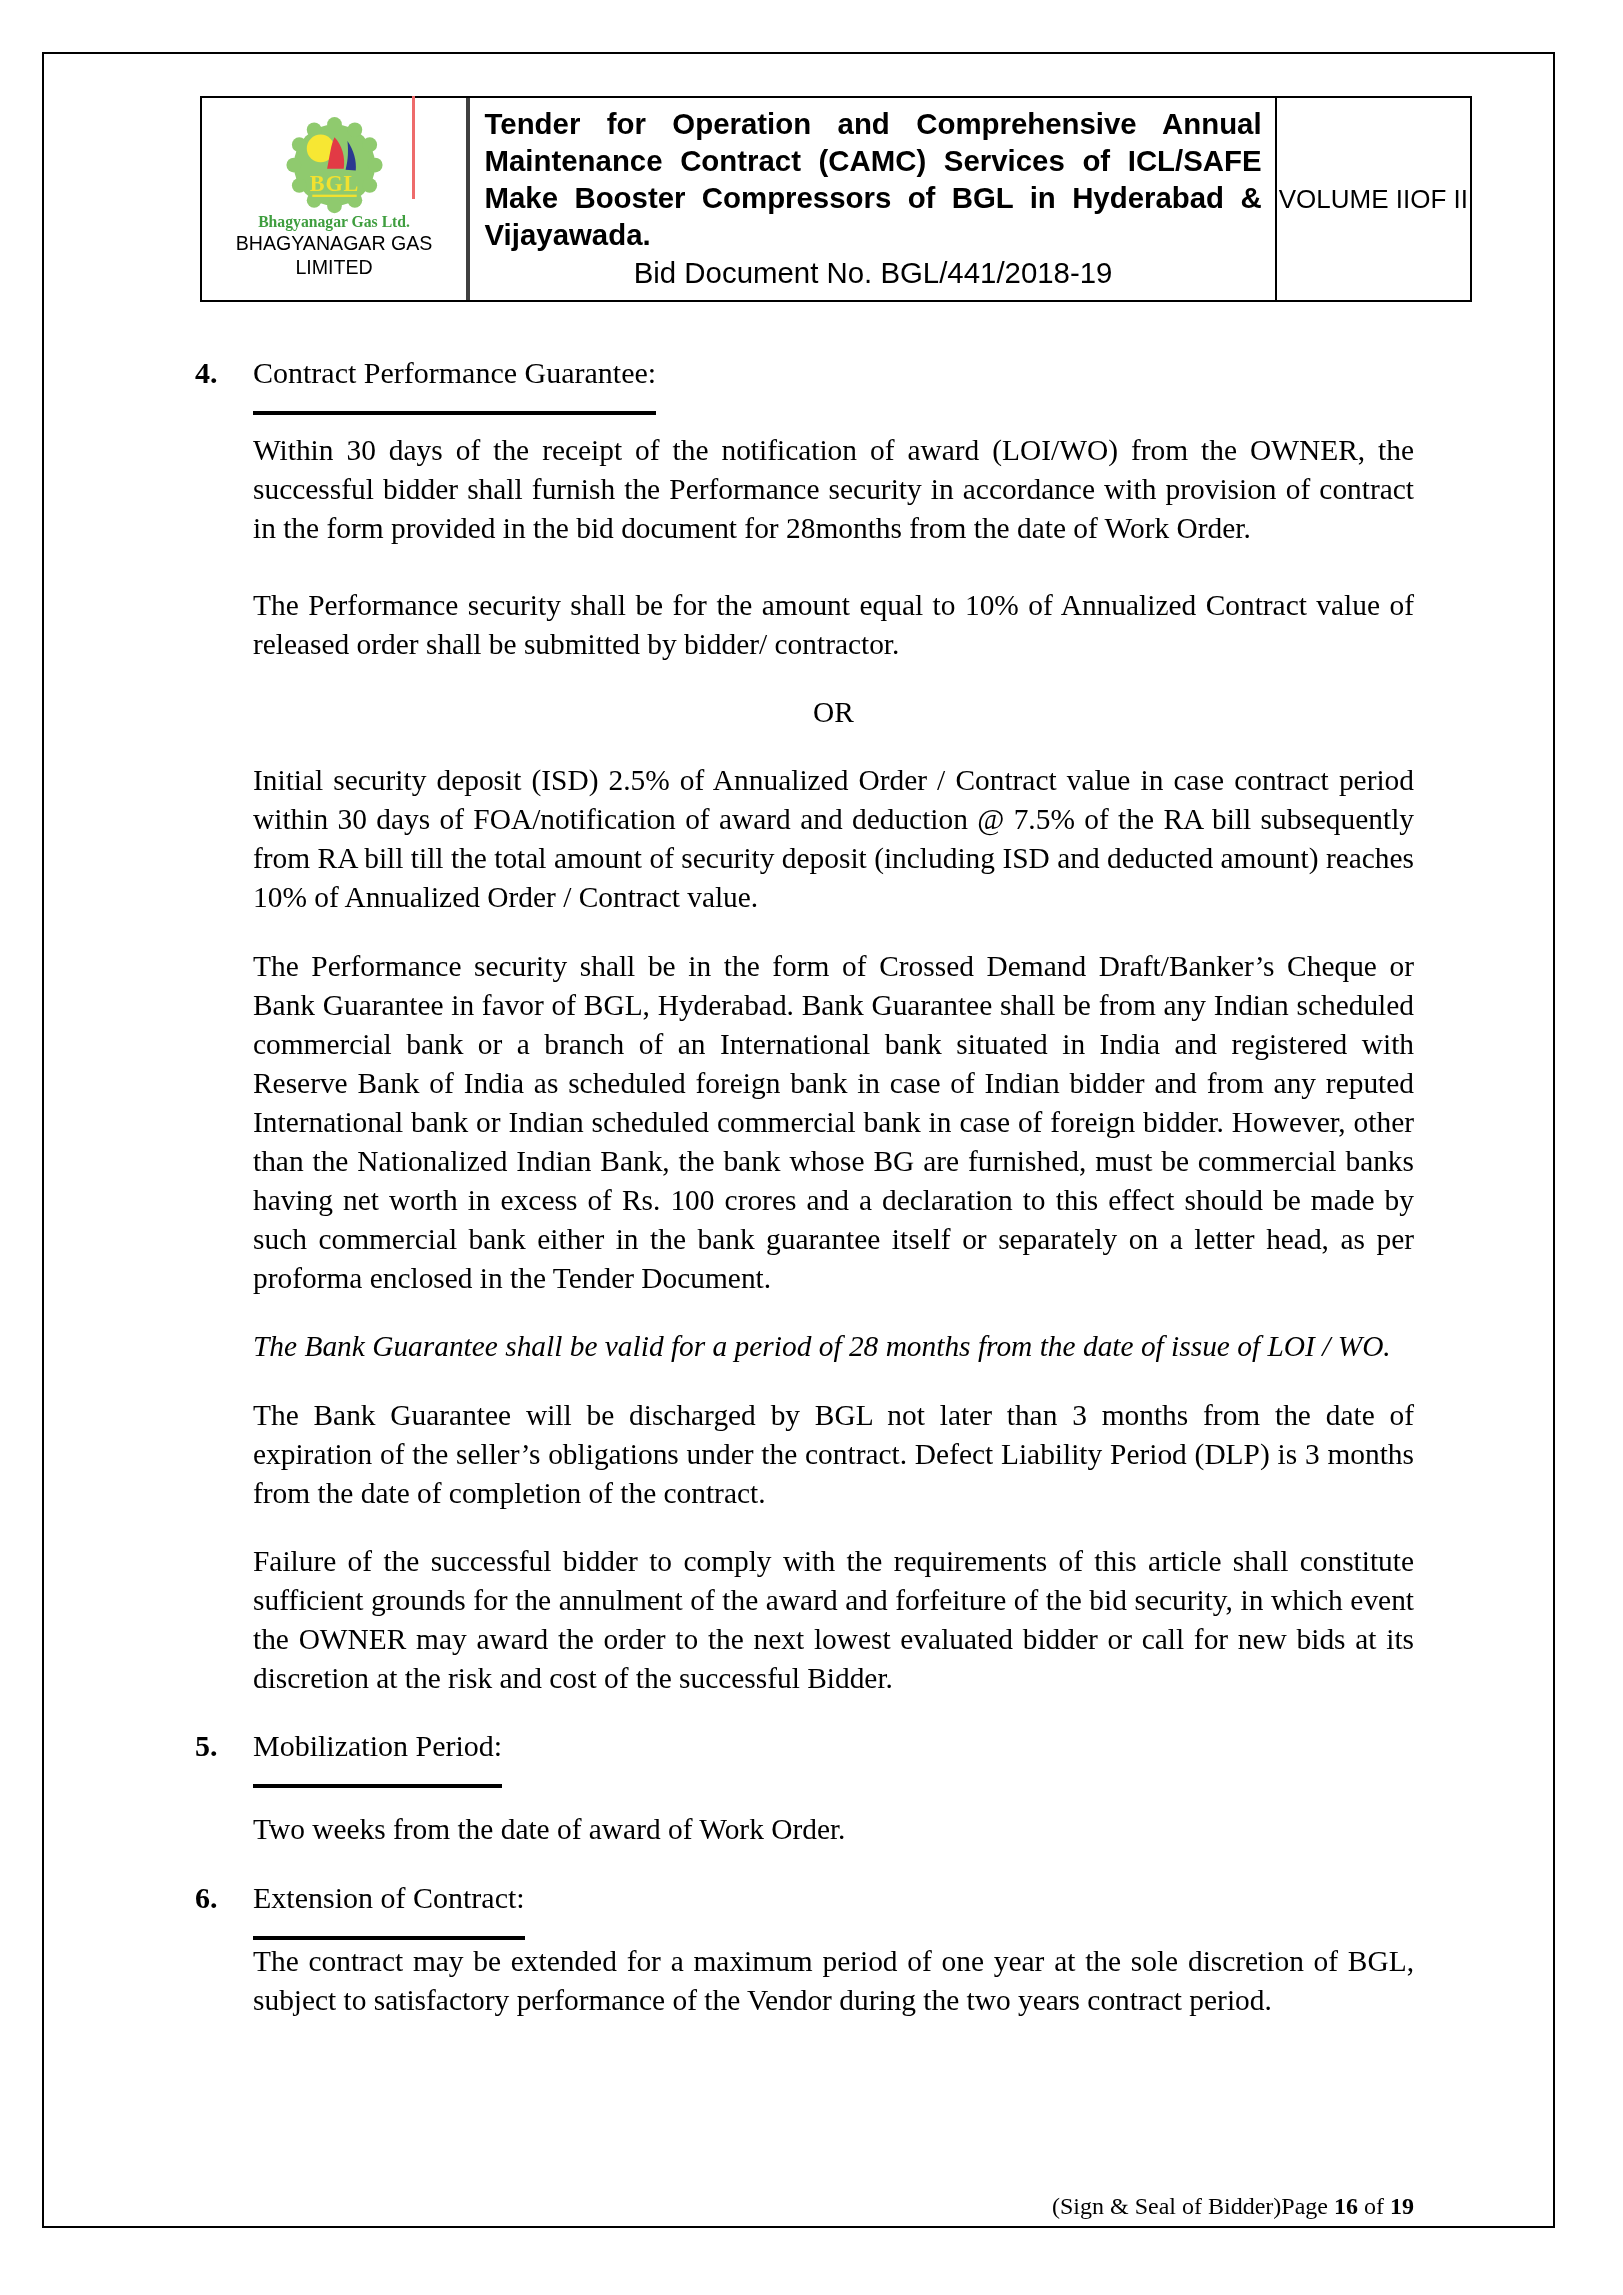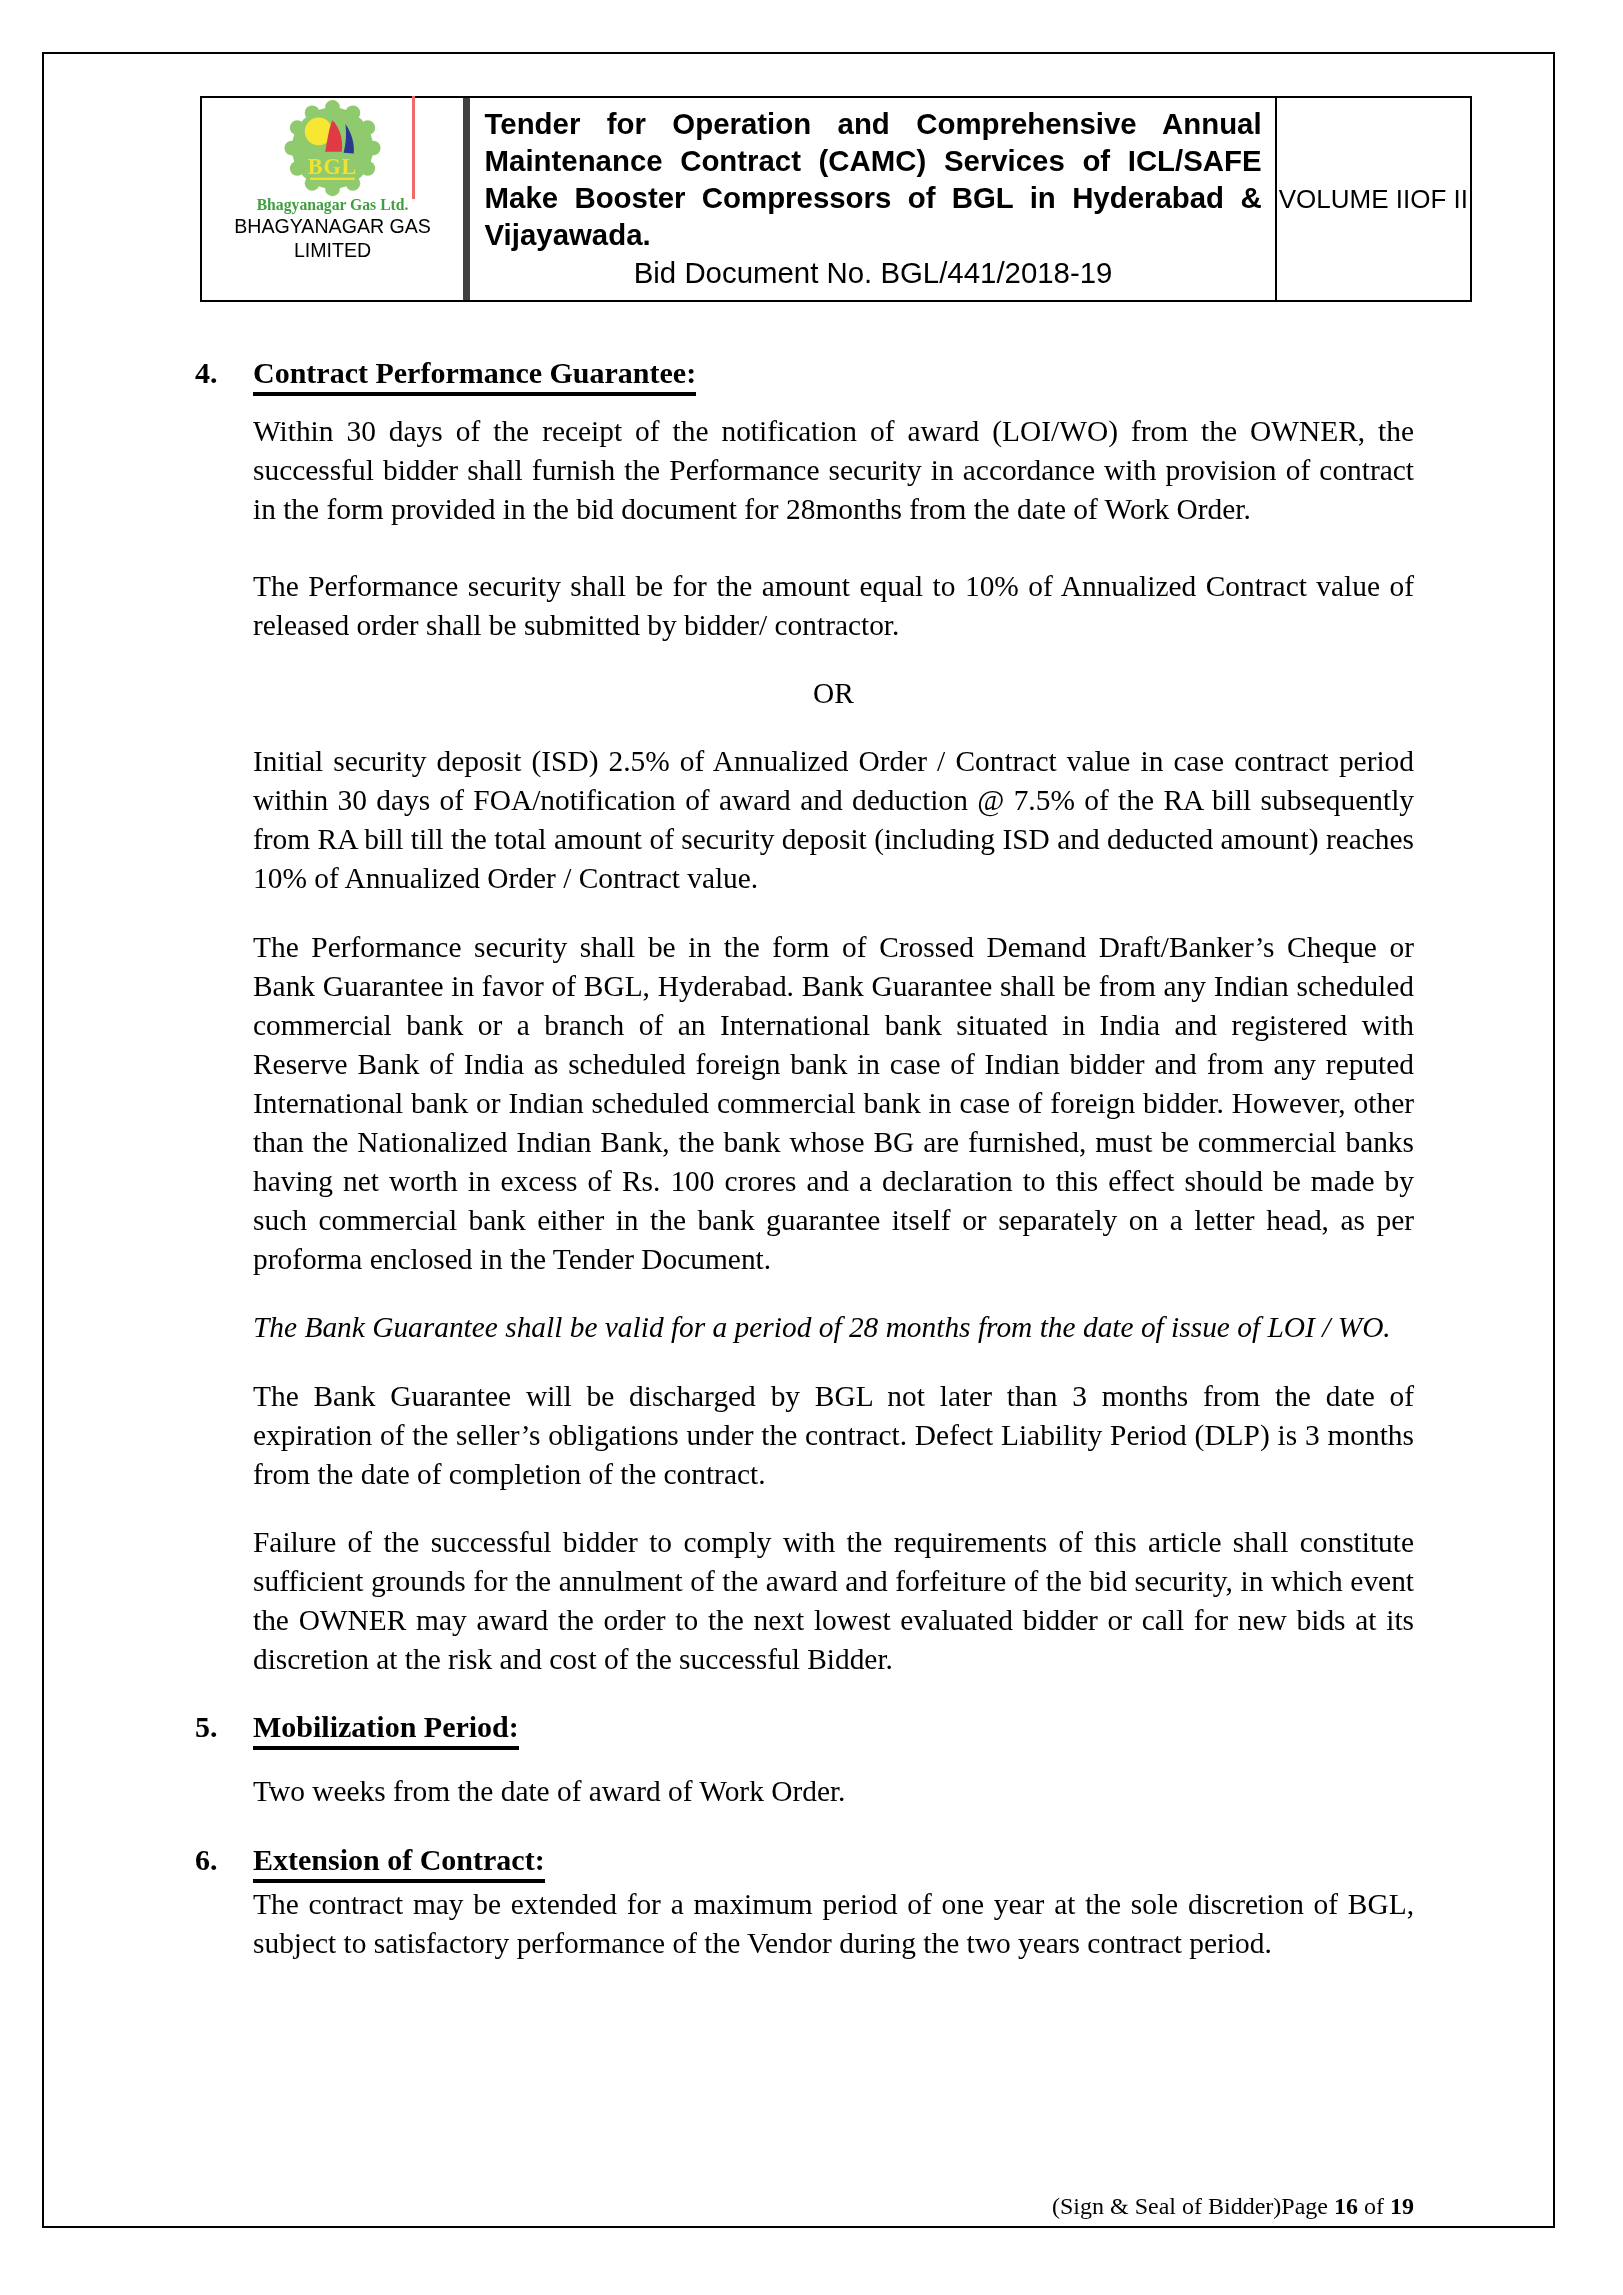--- a/index.html
+++ b/index.html
@@ -3,36 +3,36 @@
 <meta charset="utf-8">
 <style>
   html,body{margin:0;padding:0;}
   body{width:1623px;height:2295px;background:#ffffff;font-family:"Liberation Serif",serif;color:#000;}
   .page{position:relative;width:1623px;height:2295px;background:#fff;overflow:hidden;}
   .border-frame{position:absolute;left:42px;top:52px;width:1513px;height:2176px;border:2.6px solid #000;box-sizing:border-box;}
 
   
   .header-table{margin:42px 0 0 156px;width:1272px;height:206px;display:flex;border:2px solid #000;box-sizing:border-box;font-family:"Liberation Sans",sans-serif;}
   .cell{box-sizing:border-box;height:100%;}
-  .cell-logo{width:269px;border-right:7px solid #404040;position:relative;text-align:center;padding-top:2px;}
+  .cell-logo{width:269px;border-right:4px solid #404040;position:relative;text-align:center;padding-top:19px;}
   .cell-title{width:809px;border-right:2px solid #000;padding:6.5px 13px 2.6px 14.4px;}
   .cell-volume{width:194px;display:flex;justify-content:center;align-items:center;}
   .title-text{font-size:29.4px;line-height:37px;text-align:justify;letter-spacing:0px;font-weight:bold;}
   .bid-line{font-size:29.4px;line-height:37px;text-align:center;margin-top:1.3px;}
   .volume-line{font-size:26px;line-height:33px;text-align:center;display:block;}
   .company-name{font-size:19.6px;line-height:24px;width:216px;margin:1.3px auto 0;}
   .logo-caption{font-family:"Liberation Serif",serif;font-weight:bold;color:#3f9e3f;font-size:15.7px;line-height:17px;margin-top:-3.9px;}
   .red-line{position:absolute;left:210px;top:-2px;width:2.6px;height:103px;background:#ee6b6b;}
 
   
   .body-text{margin:0 139px 0 209px;font-size:29.4px;line-height:39px;}
   .para{text-align:justify;}
   .sec-heading{position:relative;font-size:30px;line-height:37px;}
   .sec-num{position:absolute;left:-58px;top:0;font-weight:bold;}
-  .sec-title{display:inline-block;font-weight:bold;border-bottom:4.6px solid #000;padding-bottom:1px;}
+  .sec-title{display:inline-block;font-weight:normal;border-bottom:4.6px solid #000;padding-bottom:20px;}
   .or-line{text-align:center;}
 
   .mt-h4{margin-top:52px;}
   .mt-p1{margin-top:15.7px;}
   .mt-p2{margin-top:38px;}
   .mt-or{margin-top:3.9px;}
   .mt-p3{margin-top:0px;}
   .mt-p4{margin-top:19.6px;}
   .mt-p5{margin-top:17px;font-style:italic;}
   .mt-p6{margin-top:26px;}

